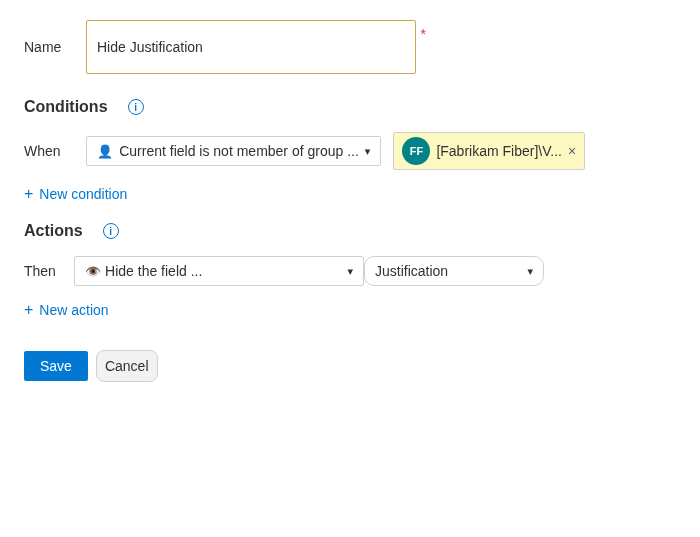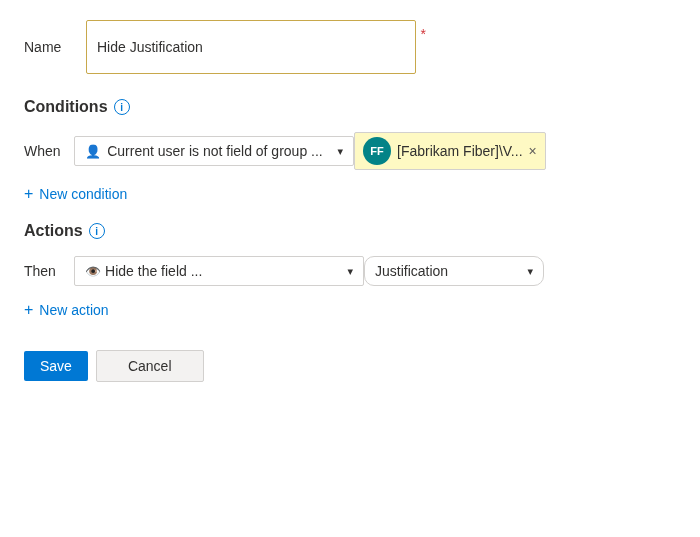--- a/index.html
+++ b/index.html
@@ -45,21 +45,21 @@
       position: absolute;
       right: -10px;
       top: 6px;
       font-size: 14px;
     }
 
     
     .section-header {
       display: flex;
       align-items: center;
-      gap: 6px;
+      gap: 20px;
       margin-bottom: 16px;
     }
     .section-title {
       font-size: 16px;
       font-weight: 600;
       color: #323130;
     }
     .info-icon {
       width: 16px;
       height: 16px;
@@ -74,20 +74,21 @@
       cursor: pointer;
     }
 
     
     .conditions-section {
       margin-bottom: 24px;
     }
     .when-row {
       display: flex;
       align-items: center;
+      gap: 12px;
       margin-bottom: 16px;
     }
     .when-label {
       font-size: 14px;
       color: #323130;
       width: 50px;
       flex-shrink: 0;
     }
     .dropdown-select {
       display: flex;
@@ -235,25 +236,25 @@
       padding: 7px 16px;
       background: #0078d4;
       color: #fff;
       border: none;
       border-radius: 2px;
       font-size: 14px;
       cursor: pointer;
       font-family: inherit;
     }
     .btn-cancel {
-      padding: 7px 31px;
+      padding: 7px 8px;
       background: #f3f2f1;
       color: #323130;
       border: 1px solid #d2d0ce;
-      border-radius: 2px;
+      border-radius: 8px;
       font-size: 14px;
       cursor: pointer;
       font-family: inherit;
     }
 
     .divider-section {
       margin-bottom: 20px;
     }
   </style>
 </head>
@@ -272,21 +273,21 @@
     <span class="section-title">Conditions</span>
     <div class="info-icon">i</div>
   </div>
 
   <div class="when-row">
     <span class="when-label">When</span>
 
     <div class="dropdown-select">
       <div class="left-part">
         <span class="person-icon">👤</span>
-        <span class="dropdown-text">Current user is not field of group ...</span>
+        <span class="dropdown-text">Current field is not member of group ...</span>
       </div>
       <span class="chevron-down">▾</span>
     </div>
 
     <div class="ff-badge-wrapper">
       <div class="ff-avatar">FF</div>
       <span class="ff-text">[Fabrikam Fiber]\V...</span>
       <span class="close-icon">×</span>
     </div>
   </div>

